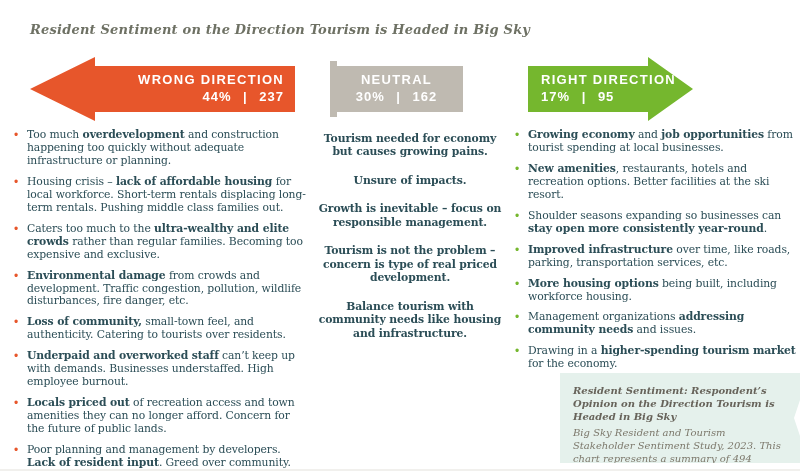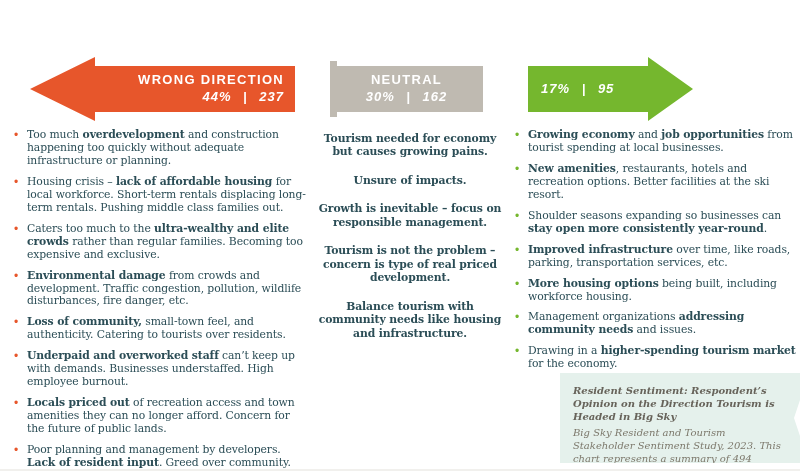--- a/index.html
+++ b/index.html
@@ -15,28 +15,28 @@
   
   .banner {
     position:absolute; top:57px; height:64px; color:#ffffff;
     font-family:"Liberation Sans", sans-serif; font-weight:bold;
   }
   .banner .inner {
     position:absolute; top:0; height:100%;
     display:flex; flex-direction:column; justify-content:center;
   }
   .banner-label { font-size:13px; letter-spacing:1.3px; line-height:1.3; white-space:nowrap; }
-  .banner-stats { font-size:13px; letter-spacing:1px; word-spacing:7px; line-height:1.3; white-space:nowrap;font-style:italic; }
+  .banner-stats { font-size:13px; letter-spacing:1px; word-spacing:7px; line-height:1.3; white-space:nowrap; }
   .banner-wrong {
     left:30px; width:265px; background:#E7562B;
     clip-path: polygon(0 32px, 65px 0, 65px 9px, 265px 9px, 265px 55px, 65px 55px, 65px 64px);
   }
   .banner-wrong .inner { right:11px; text-align:right; align-items:flex-end; }
   .banner-neutral {
-    left:330px; width:153px; background:#BFBAB1;
+    left:330px; width:133px; background:#BFBAB1;
     clip-path: polygon(0 4px,7px 4px,7px 9px,153px 9px,153px 4px,160px 4px,160px 60px,153px 60px,153px 55px,7px 55px,7px 60px,0 60px);
   }
   .banner-neutral .inner { left:0; right:0; text-align:center; align-items:center; }
   .banner-right {
     left:528px; width:165px; background:#75B72E;
     clip-path: polygon(0 9px,120px 9px,120px 0,165px 32px,120px 64px,120px 55px,0 55px);
   }
   .banner-right .inner { left:13px; text-align:left; align-items:flex-start; }
   
   .col { position:absolute; top:129px; color:#2B4D56; font-size:10.8px; line-height:1.2; letter-spacing:-0.1px; }
@@ -59,37 +59,39 @@
   }
   .caption-title { font-weight:bold; font-size:10px; line-height:1.3; color:#67635A; margin-bottom:3px; }
   .caption-body  { font-size:10px; line-height:1.3; color:#7C786B; }
   .bottom-edge { position:absolute; left:0; bottom:0; width:100%; height:2px; background:#F1F0ED; }
 </style>
 </head>
 <body>
 
 <div class="page">
 
+  <div class="page-title">Resident Sentiment on the Direction Tourism is Headed in Big Sky</div>
 
   <div class="banner banner-wrong">
     <div class="inner">
       <div class="banner-label">WRONG DIRECTION</div>
       <div class="banner-stats">44% | 237</div>
     </div>
   </div>
 
   <div class="banner banner-neutral">
     <div class="inner">
       <div class="banner-label">NEUTRAL</div>
       <div class="banner-stats">30% | 162</div>
     </div>
   </div>
 
   <div class="banner banner-right">
     <div class="inner">
+      <div class="banner-label">RIGHT DIRECTION</div>
       <div class="banner-stats">17% | 95</div>
     </div>
   </div>
 
   <div class="col col-left">
       <div class="item">
         <span class="dot">•</span>
         <span class="txt"><span>Too much </span><b>overdevelopment</b><span> and construction happening too quickly without adequate infrastructure or planning.</span></span>
       </div>
       <div class="item">

